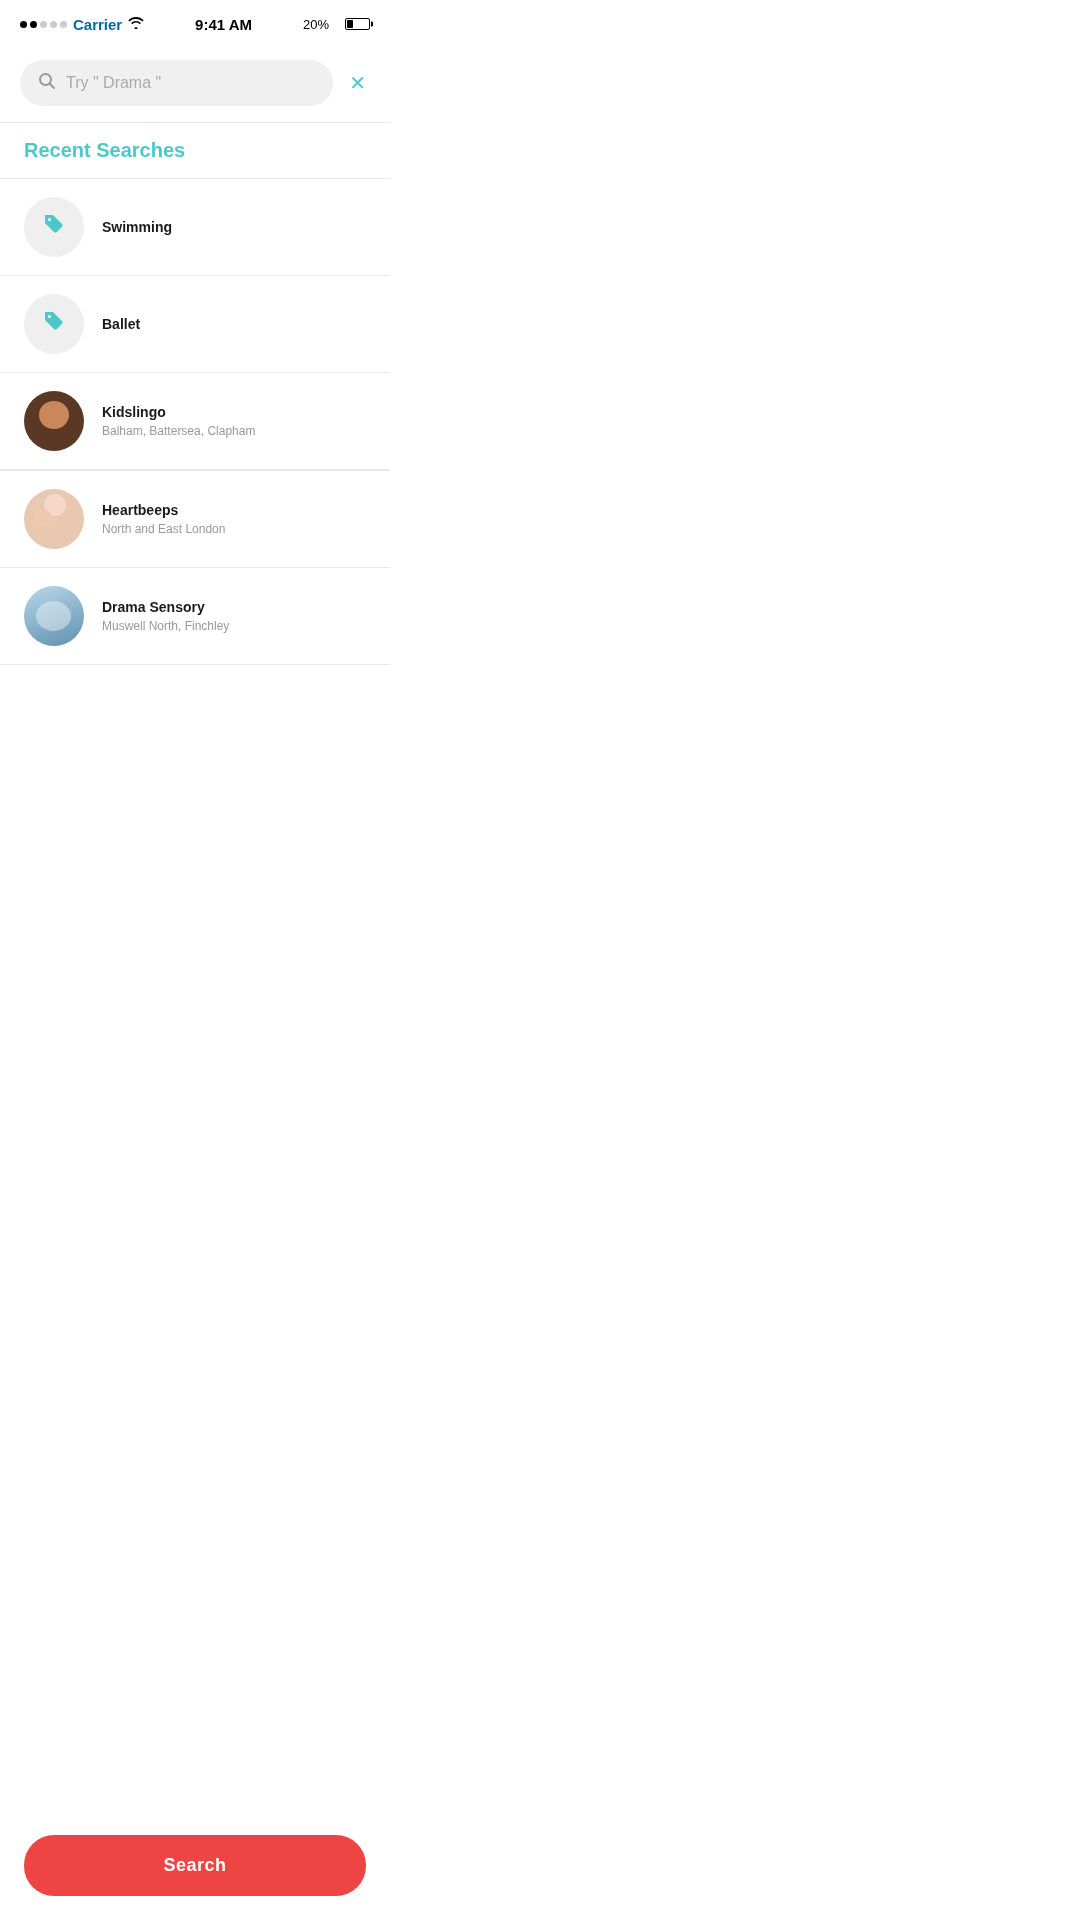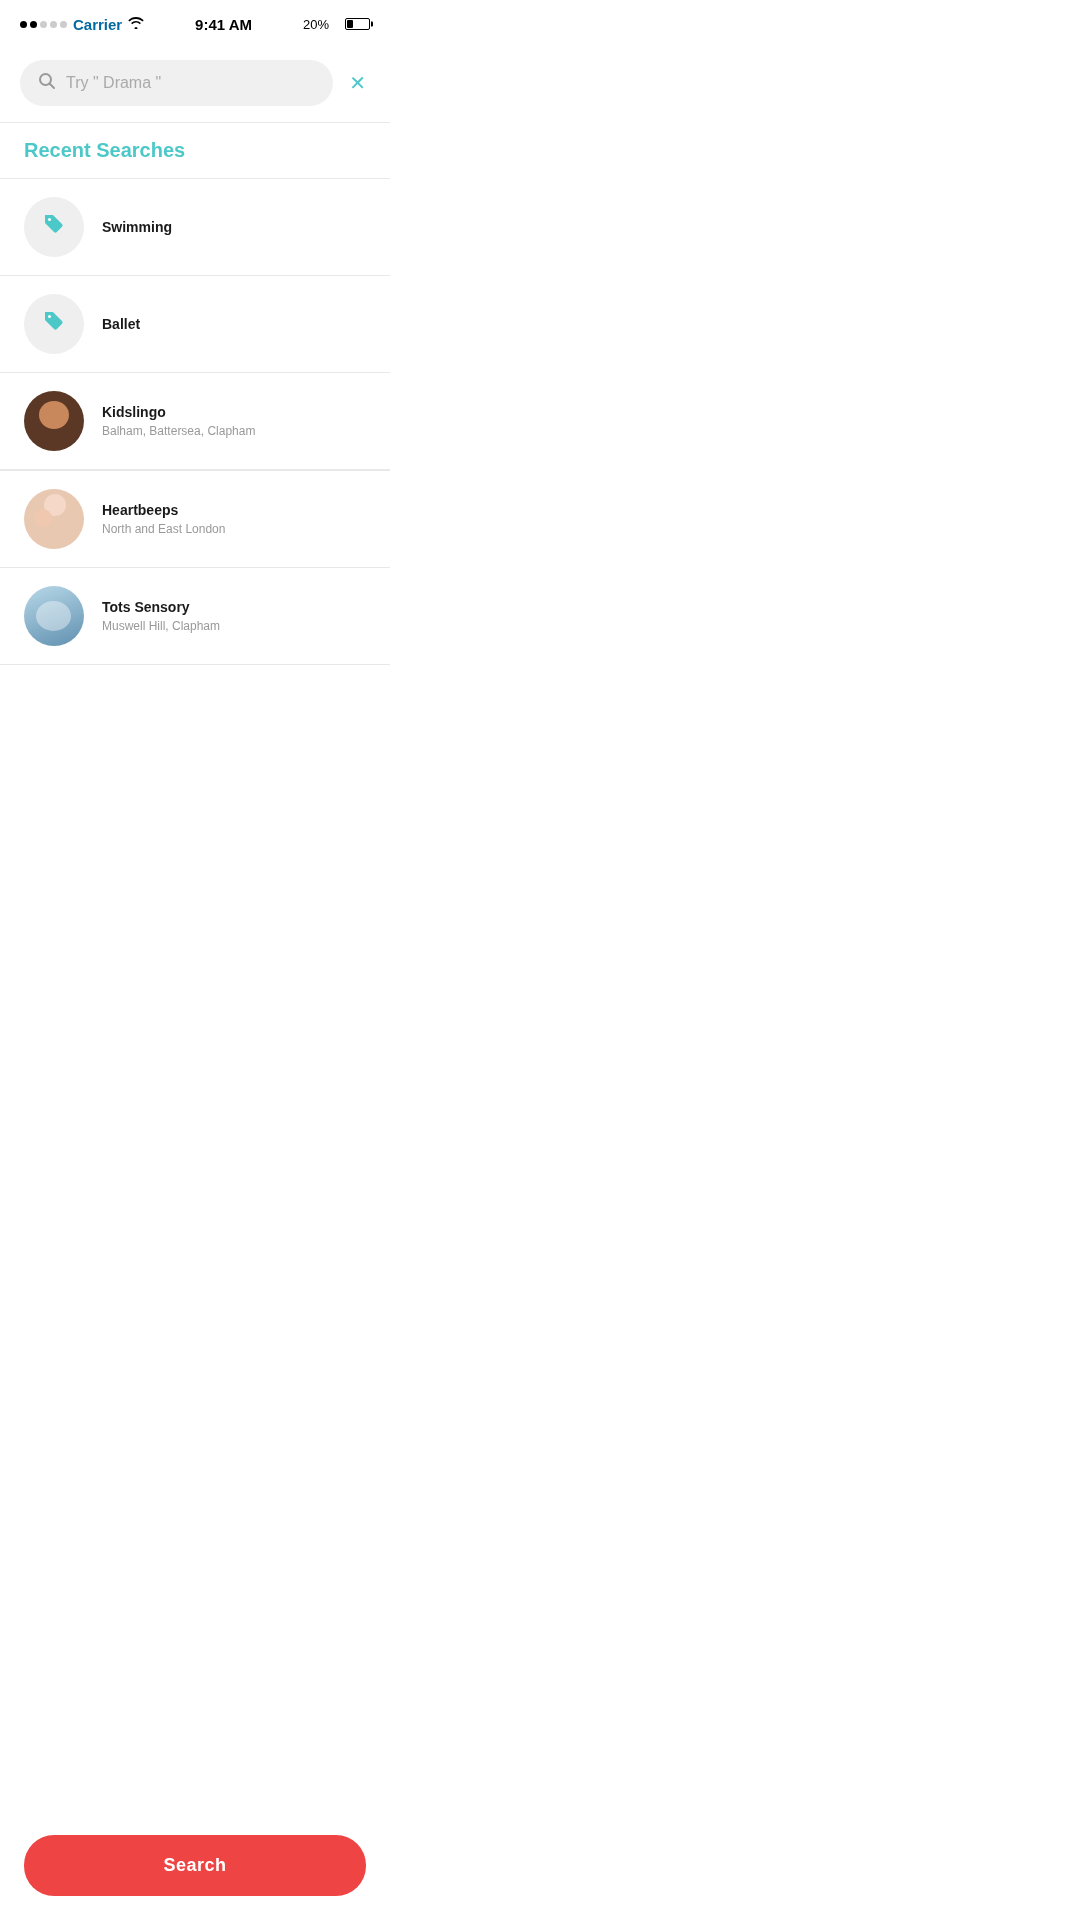--- a/index.html
+++ b/index.html
@@ -478,22 +478,22 @@
       <span class="item-title">Heartbeeps</span>
       <span class="item-subtitle">North and East London</span>
     </div>
   </div>
 
   <div class="list-item-divider"></div>
 
   <div class="list-item">
     <div class="photo-baby-sensory"></div>
     <div class="item-text">
-      <span class="item-title">Tots Sensory</span>
-      <span class="item-subtitle">Muswell Hill, Clapham</span>
+      <span class="item-title">Drama Sensory</span>
+      <span class="item-subtitle">Muswell North, Finchley</span>
     </div>
   </div>
 
   <div class="list-item-divider"></div>
 
 
 </div>
 
 <div class="search-button-container">
   <button class="search-button">Search</button>

